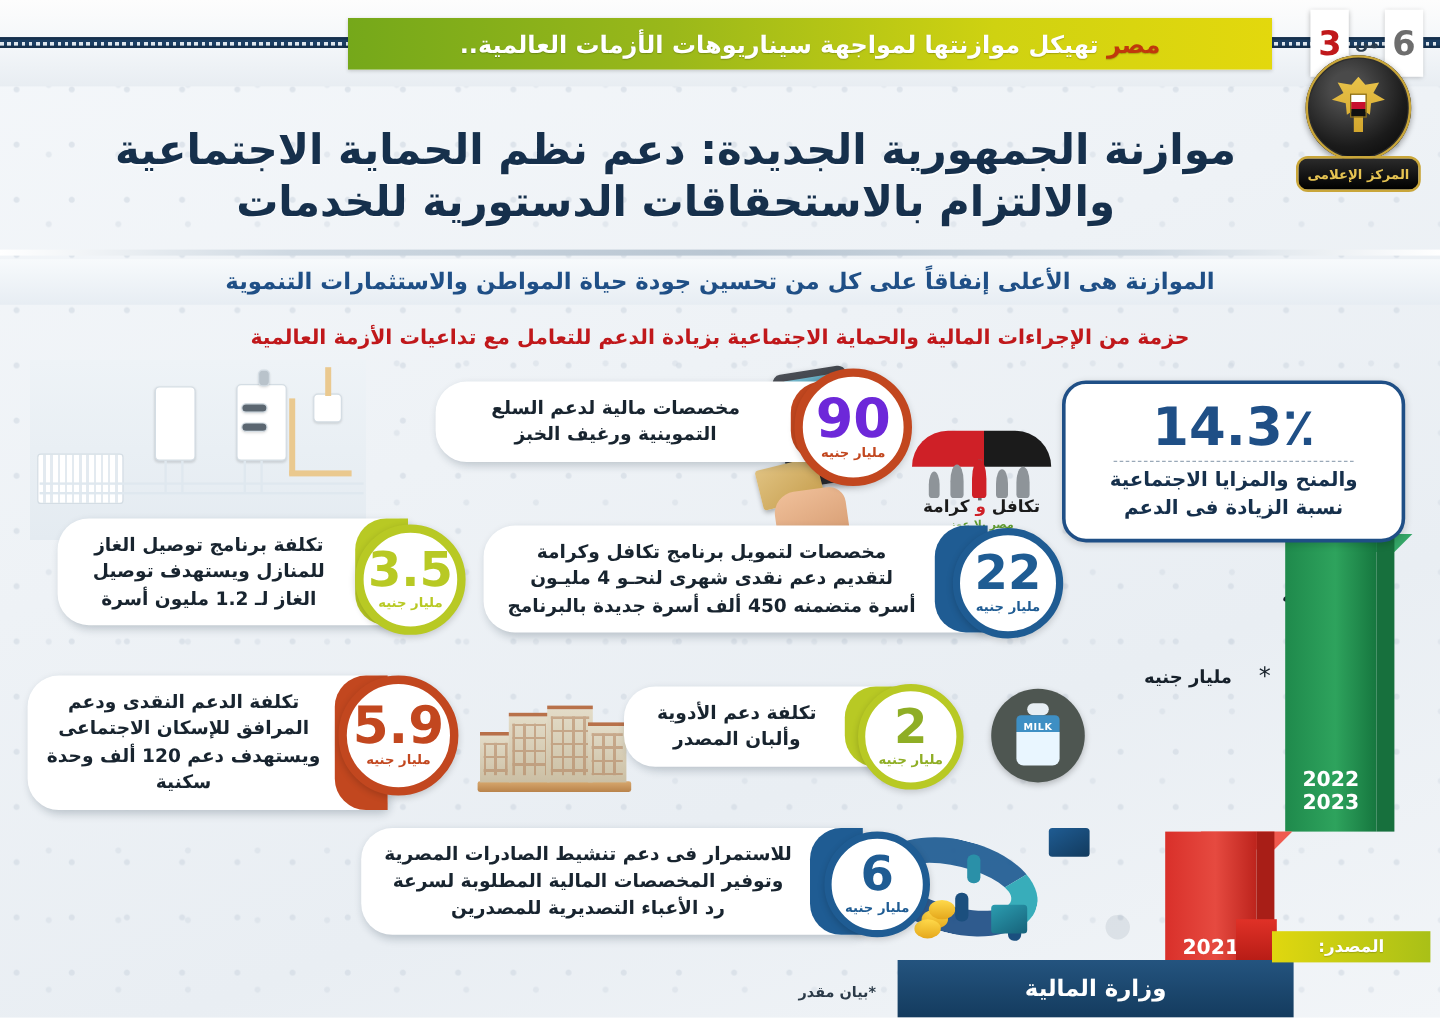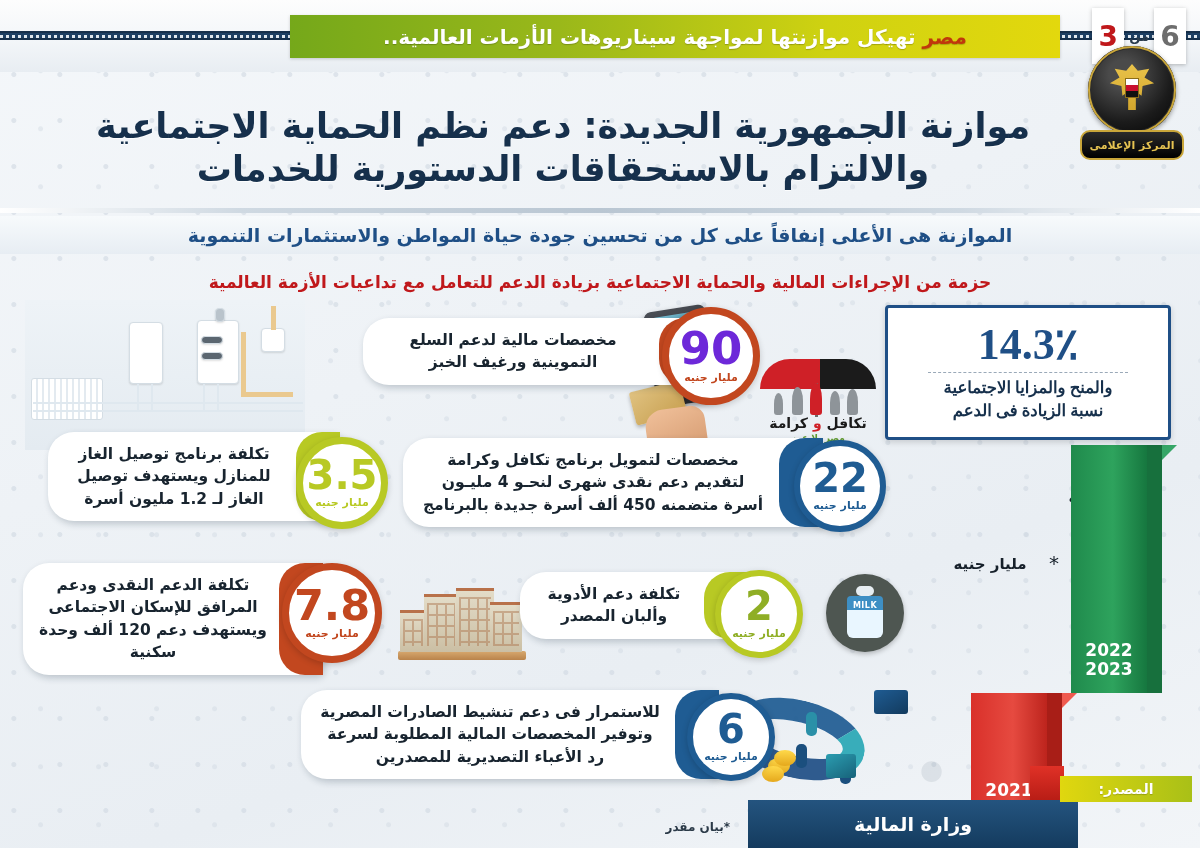--- a/index.html
+++ b/index.html
@@ -88,24 +88,24 @@
   .card .txt{ flex:1; padding:11px 58px 11px 18px; text-align:center;
               font-size:15.5px; font-weight:bold; color:#18242f; line-height:1.45; }
 
   .bubble{ position:absolute; border-radius:50%; background:#ffffff;
            display:flex; flex-direction:column; align-items:center; justify-content:center;
            z-index:6; box-shadow:0 2px 6px rgba(0,0,0,.18); }
   .bubble .num{ font-weight:bold; line-height:.92; }
   .bubble .unit{ font-weight:bold; font-size:11px; margin-top:2px; }
 
   
-  .kpi{ position:absolute; left:885px; top:305px; width:286px; height:135px;
-        background:#ffffff; border:3px solid #1f4f86; border-radius:4px; z-index:5;
+  .kpi{ position:absolute; left:885px; top:317px; width:286px; height:135px;
+        background:#ffffff; border:3px solid #1f4f86; border-radius:20px; z-index:5;
         display:flex; flex-direction:column; align-items:center; justify-content:center;
-        box-shadow:0 2px 6px rgba(0,0,0,.16);font-family:Liberation Serif, serif;}
+        box-shadow:0 2px 6px rgba(0,0,0,.16);}
   .kpi .big{ font-size:44px; font-weight:bold; color:#1f4f86; line-height:1;}
   .kpi .rule{ width:200px; height:0; border-top:1px dashed #9aa9b8; margin:5px 0 4px;}
   .kpi .lbl{ font-size:16.5px; font-weight:bold; color:#16304c; line-height:1.35; text-align:center;}
 
   
   .chart{ position:absolute; left:905px; top:455px; width:280px; height:345px; z-index:4;}
   .barwrap{ position:absolute; bottom:10px; }
   .bar3d{ position:relative; }
   .bar3d .face{ position:absolute; left:0; bottom:0; width:100%; }
   .bar3d .side{ position:absolute; right:-15px; bottom:0; width:15px; }
@@ -369,21 +369,21 @@
 <div class="bubble" style="right:314px; top:440px; width:92px; height:92px; border:6px solid #1f5c93;">
   <div class="num" style="font-size:40px;color:#1f5c93;">22</div>
   <div class="unit" style="color:#1f5c93;">مليار جنيه</div>
 </div>
 
 <div class="card" style="right:877px; top:563px; width:300px;">
   <div class="cap" style="background:#c2471f;"></div>
   <div class="txt" style="padding:11px 54px 11px 14px;">تكلفة الدعم النقدى ودعم المرافق للإسكان الاجتماعى ويستهدف دعم 120 ألف وحدة سكنية</div>
 </div>
 <div class="bubble" style="right:818px; top:563px; width:100px; height:100px; border:7px solid #c2471f;">
-  <div class="num" style="font-size:43px;color:#c2471f;">7.8</div>
+  <div class="num" style="font-size:43px;color:#c2471f;">5.9</div>
   <div class="unit" style="color:#c2471f;">مليار جنيه</div>
 </div>
 
 <div class="card" style="right:452px; top:572px; width:228px;">
   <div class="cap" style="background:#b8c924;"></div>
   <div class="txt" style="padding:11px 52px 11px 12px;">تكلفة دعم الأدوية وألبان المصدر</div>
 </div>
 <div class="bubble" style="right:397px; top:570px; width:88px; height:88px; border:6px solid #b8c924;">
   <div class="num" style="font-size:40px;color:#8fae25;">2</div>
   <div class="unit" style="color:#8fae25;">مليار جنيه</div>

